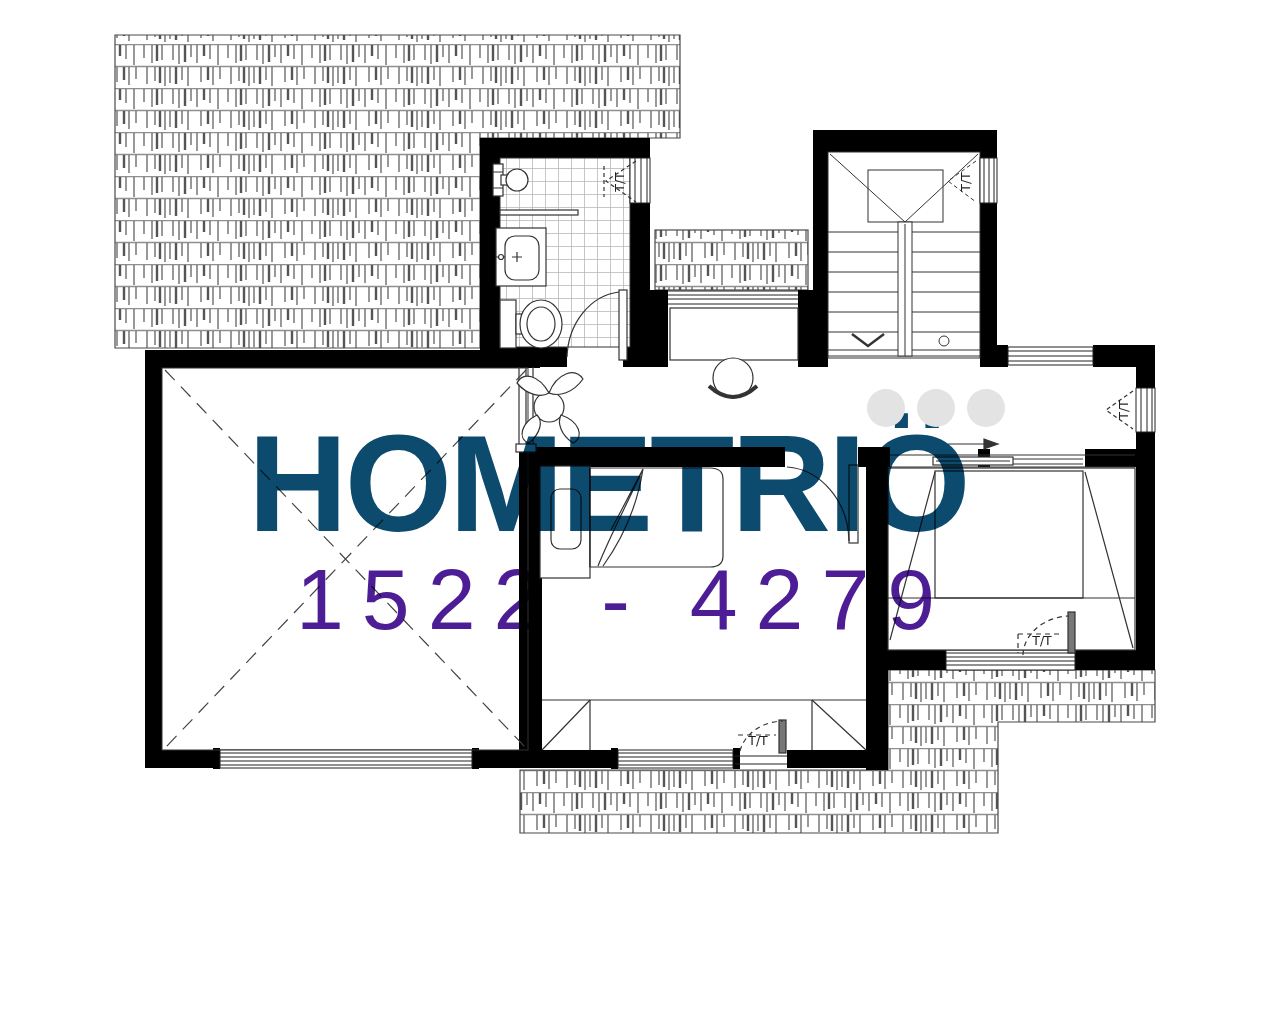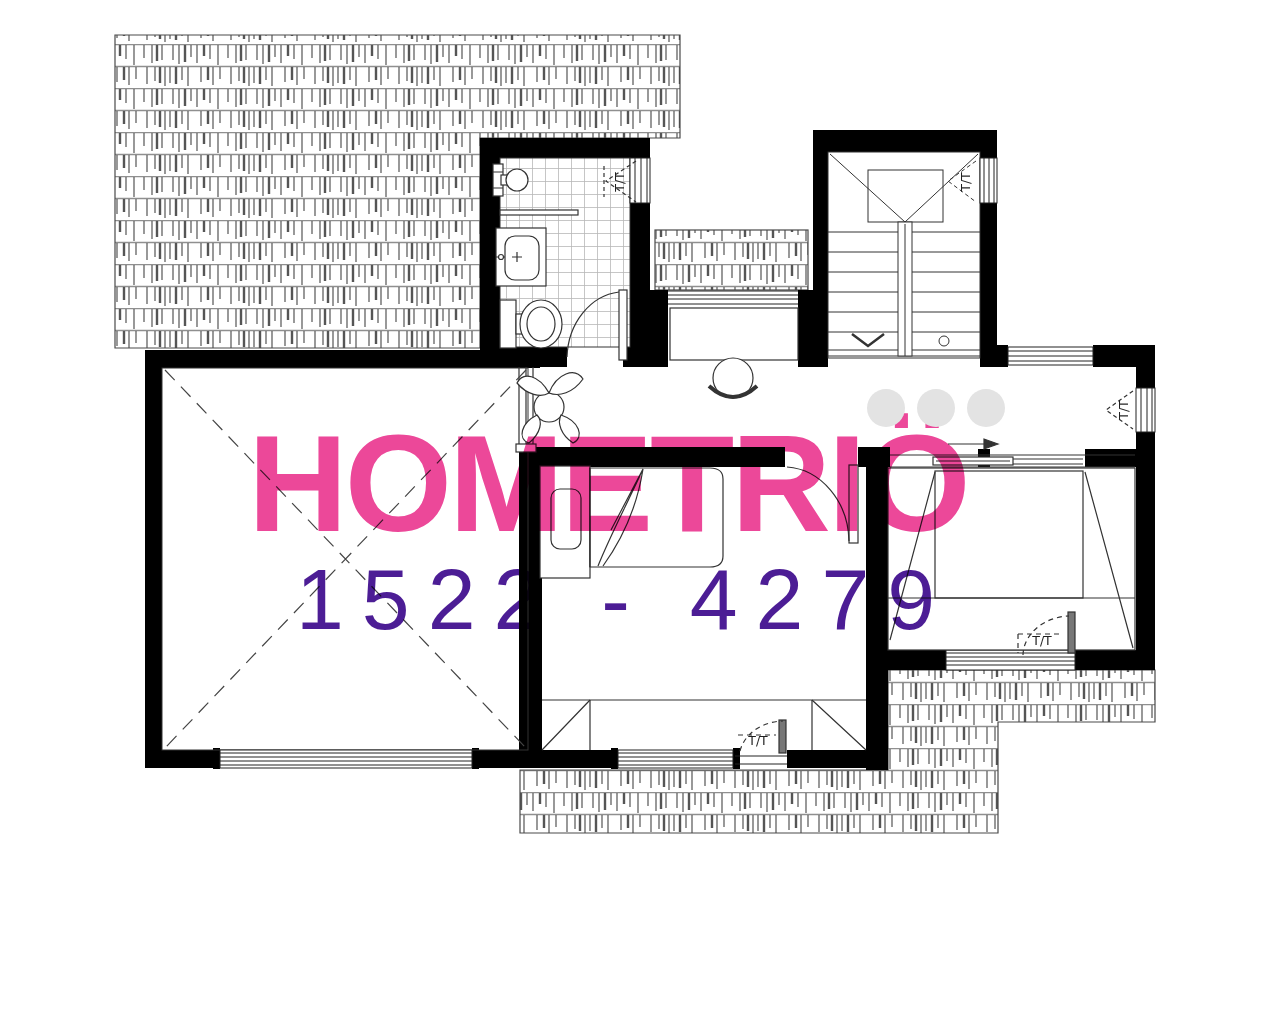--- a/index.html
+++ b/index.html
@@ -2,21 +2,21 @@
 <html><head>
 <meta charset="utf-8">
 <style>
   html,body{margin:0;padding:0;background:#ffffff;}
   #stage{position:relative;width:1280px;height:1024px;background:#ffffff;overflow:hidden;
          font-family:"Liberation Sans",sans-serif;}
   #plan-svg{position:absolute;left:0;top:0;z-index:1;}
   .watermark{position:absolute;left:0;top:0;width:1280px;height:1024px;z-index:2;
              mix-blend-mode:multiply;pointer-events:none;}
   .wm-brand{position:absolute;left:248px;top:414px;font-size:138px;font-weight:bold;
-            letter-spacing:-3px;color:#ec4899;white-space:nowrap;line-height:1;}
+            letter-spacing:-3px;color:#0c4a6e;white-space:nowrap;line-height:1;}
   .wm-dot{position:absolute;width:38px;height:38px;border-radius:50%;background:#e3e3e3;}
   .wm-dot.d1{left:867px;top:389px;}
   .wm-dot.d2{left:917px;top:389px;}
   .wm-dot.d3{left:967px;top:389px;}
   .wm-serial{position:absolute;left:296px;top:556px;font-size:86px;font-weight:400;
              letter-spacing:18px;color:#4c1d95;white-space:nowrap;line-height:1;}
   .plan-label{font-family:"DejaVu Sans",sans-serif;font-size:12.5px;fill:#1f1f1f;}
 </style>
 </head>
 <body>

